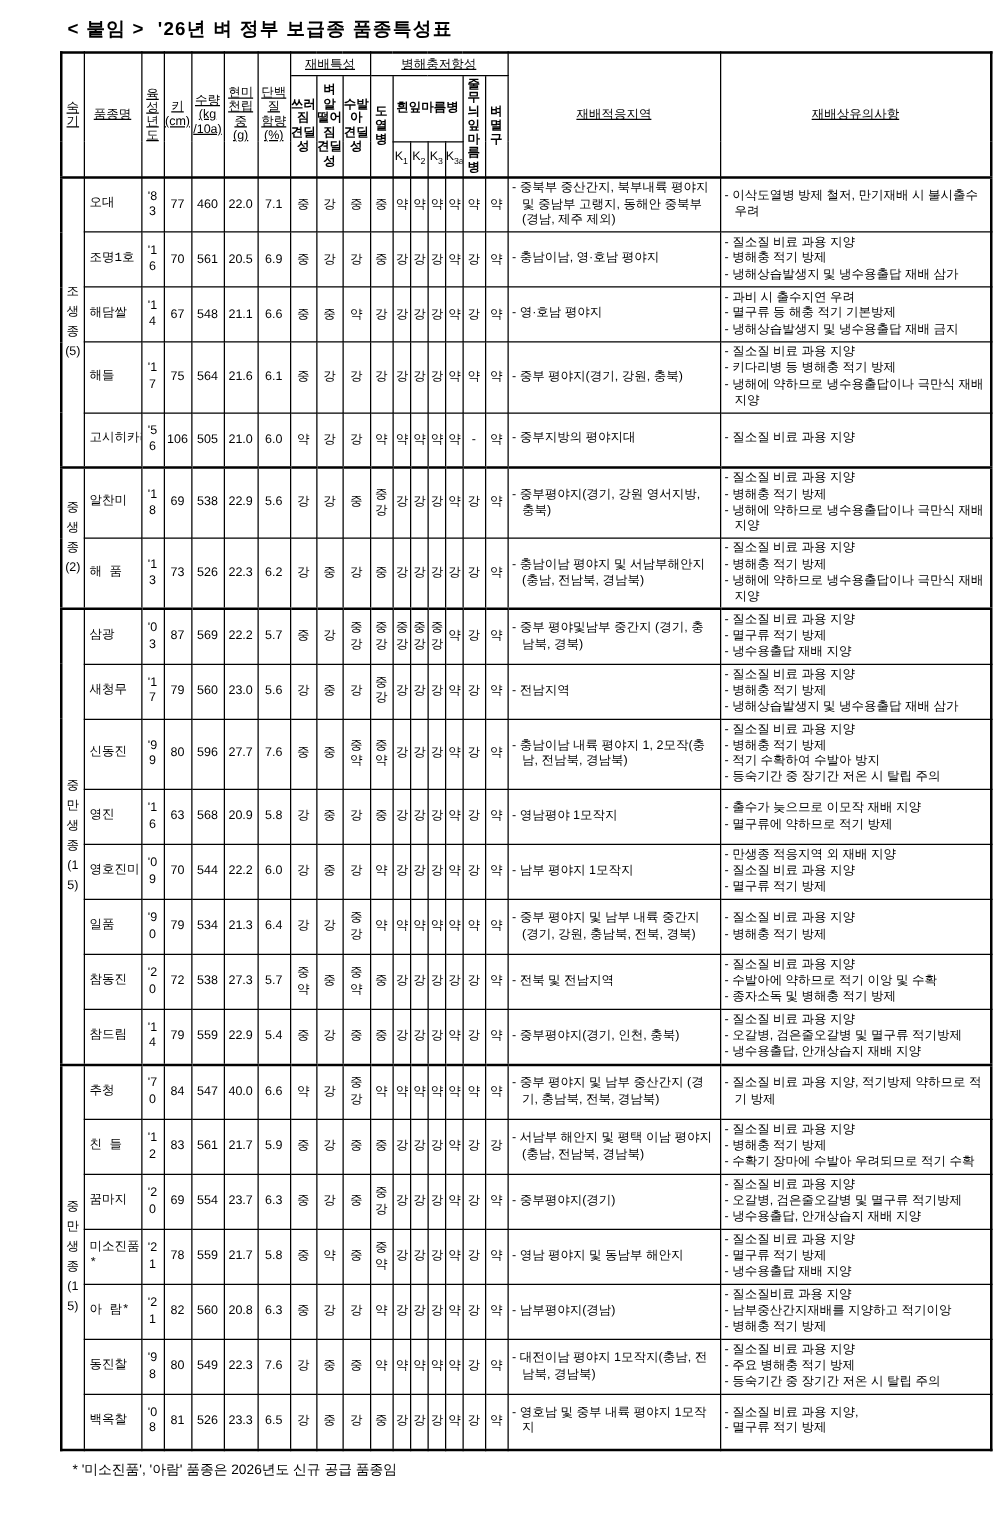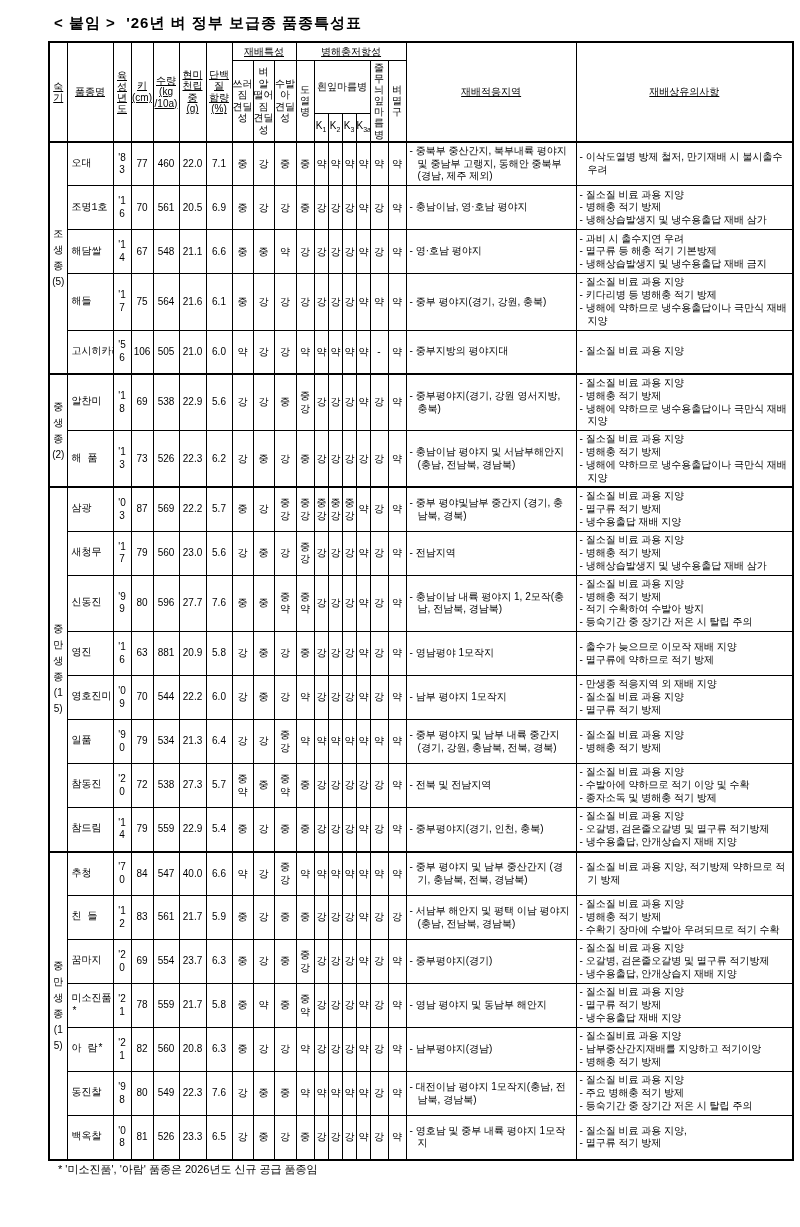--- a/index.html
+++ b/index.html
@@ -21,32 +21,32 @@
   th, td {
     border: 1px solid #000;
     padding: 2px 2px;
     font-size: 10px; line-height: 1.25;
     text-align: center; vertical-align: middle;
     font-weight: normal;
     overflow: hidden;
   }
   thead th { white-space: pre-line; font-size: 10px; padding: 1px 0; line-height: 1.15; }
   thead tr.h1 th { height: 18px; text-decoration: underline; }
-  thead tr.h2 th { height: 34px; }
+  thead tr.h2 th { height: 34px; font-weight: bold; }
   thead tr.h3 th { height: 18px; }
   thead { border-bottom: 2px solid #000; }
   .vtext { white-space: pre-line; line-height: 1.12; padding: 1px 0; }
   .group-cell { white-space: pre-line; line-height: 1.6; font-size: 10px; }
   tbody td { height: 44px; word-break: break-all; }
   td.name-cell { text-align: left; padding-left: 4px; word-break: keep-all; font-family: Liberation Mono, monospace; }
   td.text-cell { text-align: left; vertical-align: middle; padding: 2px 3px; word-break: normal; }
   .bullet { padding-left: 8px; text-indent: -8px; font-size: 10px; line-height: 1.28; }
   tr.group-start td { border-top: 2px solid #000; }
   sub { font-size: 7px; }
-  .footnotes { margin: 0 0 0 10px; font-size: 11px; line-height: 1.55; }
+  .footnotes { margin: 7px 0 0 10px; font-size: 11px; line-height: 1.55; }
   .footnote { white-space: pre-wrap; }
 </style>
 </head>
 <body>
 
 <div class="page">
   <h1 class="doc-title">&lt; 붙임 &gt;  '26년 벼 정부 보급종 품종특성표</h1>
 
   <table class="spec">
     <colgroup>
@@ -390,21 +390,21 @@
             <div class="bullet">- 질소질 비료 과용 지양</div>
             <div class="bullet">- 병해충 적기 방제</div>
             <div class="bullet">- 적기 수확하여 수발아 방지</div>
             <div class="bullet">- 등숙기간 중 장기간 저온 시 탈립 주의</div>
           </td>
         </tr>
         <tr>
           <td class="name-cell">영진</td>
           <td>'16</td>
           <td>63</td>
-          <td>881</td>
+          <td>568</td>
           <td>20.9</td>
           <td>5.8</td>
           <td>강</td>
           <td>중</td>
           <td>강</td>
           <td>중</td>
           <td>강</td>
           <td>강</td>
           <td>강</td>
           <td>약</td>

